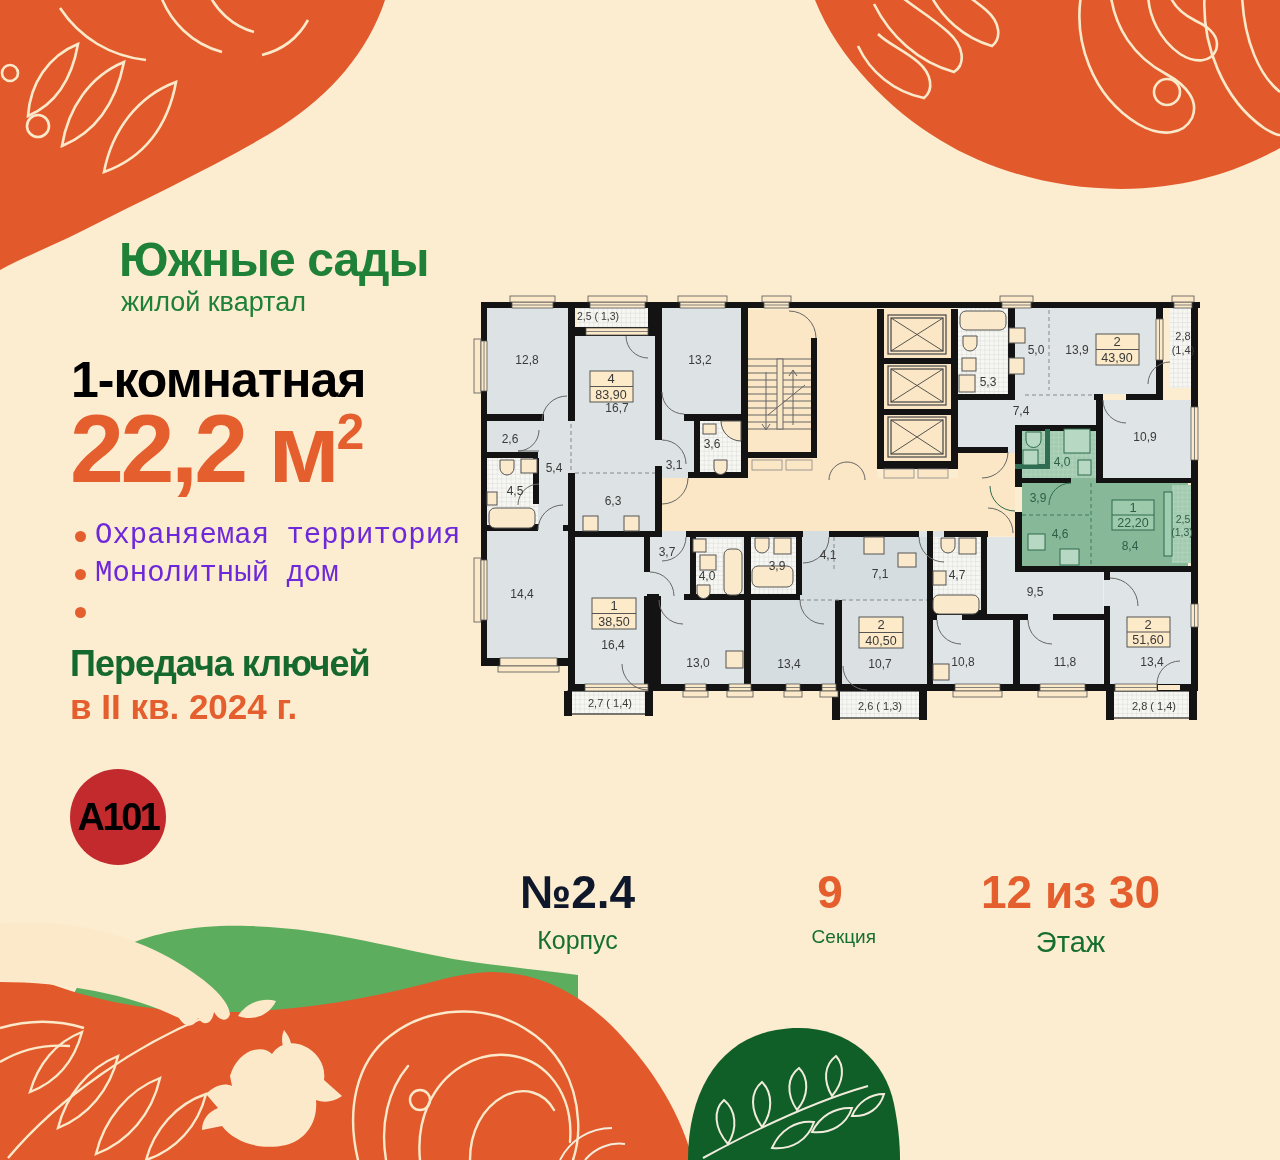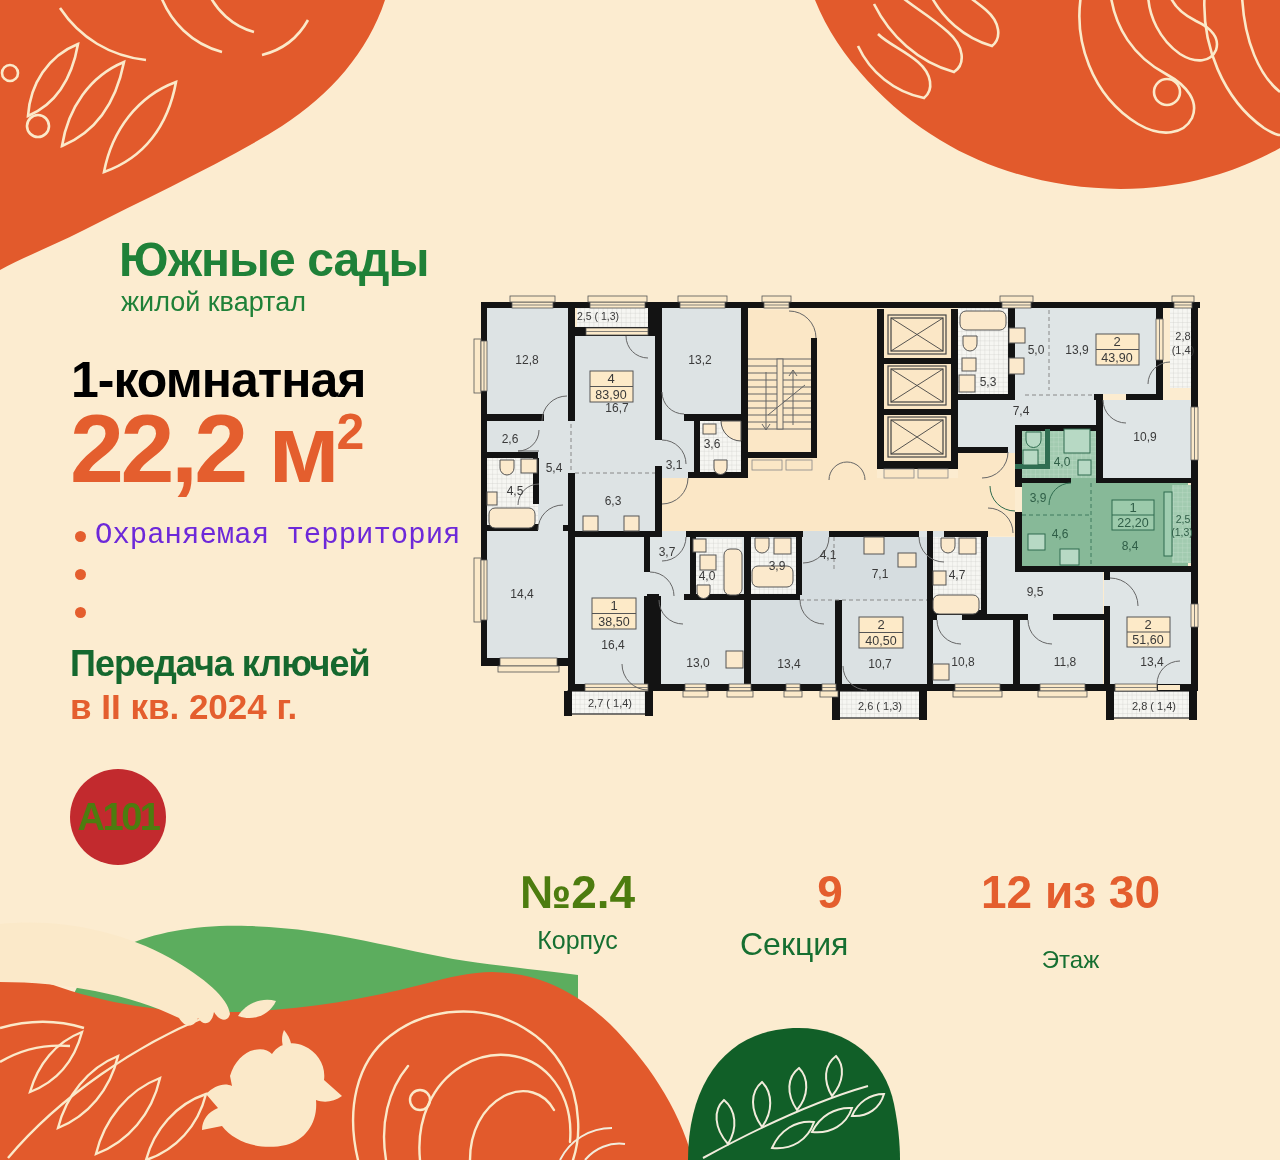--- a/index.html
+++ b/index.html
@@ -736,31 +736,32 @@
 <div class="abs" style="left:119px;top:232px;color:#1f8138;font-size:48px;font-weight:bold;letter-spacing:-1px;">Южные сады</div>
 
 <div class="abs" style="left:121px;top:287px;color:#1f8138;font-size:27px;">жилой квартал</div>
 
 <div class="abs" style="left:71px;top:351px;color:#000000;font-size:50px;font-weight:bold;letter-spacing:-1px;">1-комнатная</div>
 
 <div class="abs" style="left:70px;top:393px;color:#e45e2e;font-size:97px;font-weight:bold;letter-spacing:-3.5px;">22,2 м<span style="font-size:50px;vertical-align:33px;letter-spacing:0;">2</span></div>
 
 <div class="abs" style="left:95px;top:517px;color:#6d28d9;font-size:29px;line-height:38px;font-family:Liberation Mono, monospace;">
   <div>Охраняемая территория</div>
+  <div>Монолитный дом</div>
 </div>
 
 <div class="abs" style="left:75px;top:531px;width:11px;height:11px;border-radius:50%;background:#e45e2e;"></div>
 <div class="abs" style="left:75px;top:569px;width:11px;height:11px;border-radius:50%;background:#e45e2e;"></div>
 <div class="abs" style="left:75px;top:607px;width:11px;height:11px;border-radius:50%;background:#e45e2e;"></div>
 
 <div class="abs" style="left:70px;top:643px;color:#15682e;font-size:36px;font-weight:bold;letter-spacing:-1px;">Передача ключей</div>
 
 <div class="abs" style="left:70px;top:687px;color:#e45e2e;font-size:35px;font-weight:bold;">в II кв. 2024 г.</div>
 
 <div class="abs" style="left:70px;top:769px;width:96px;height:96px;border-radius:50%;background:#c22a2e;"></div>
-<div class="abs" style="left:70px;top:769px;width:96px;height:96px;text-align:center;line-height:96px;color:#4d7c0f;font-size:38px;font-weight:bold;letter-spacing:-2.5px;">A101</div>
-
-<div class="abs" style="left:460px;top:865px;width:235px;text-align:center;color:#4d7c0f;font-size:46px;font-weight:bold;">№2.4</div>
+<div class="abs" style="left:70px;top:769px;width:96px;height:96px;text-align:center;line-height:96px;color:#000000;font-size:38px;font-weight:bold;letter-spacing:-2.5px;">A101</div>
+
+<div class="abs" style="left:460px;top:865px;width:235px;text-align:center;color:#0f172a;font-size:46px;font-weight:bold;">№2.4</div>
 <div class="abs" style="left:460px;top:926px;width:235px;text-align:center;color:#166f31;font-size:25px;">Корпус</div>
 <div class="abs" style="left:740px;top:865px;width:180px;text-align:center;color:#e45e2e;font-size:46px;font-weight:bold;">9</div>
-<div class="abs" style="left:740px;top:926px;width:180px;text-align:left;color:#166f31;font-size:32px;">Секция</div>
+<div class="abs" style="left:696px;top:926px;width:180px;text-align:right;color:#166f31;font-size:19px;">Секция</div>
 <div class="abs" style="left:958px;top:865px;width:225px;text-align:center;color:#e45e2e;font-size:46px;font-weight:bold;">12 из 30</div>
-<div class="abs" style="left:958px;top:926px;width:225px;text-align:center;color:#166f31;font-size:24px;margin-top:20px;">Этаж</div>
+<div class="abs" style="left:958px;top:926px;width:225px;text-align:center;color:#166f31;font-size:29px;">Этаж</div>
 
 </body></html>

